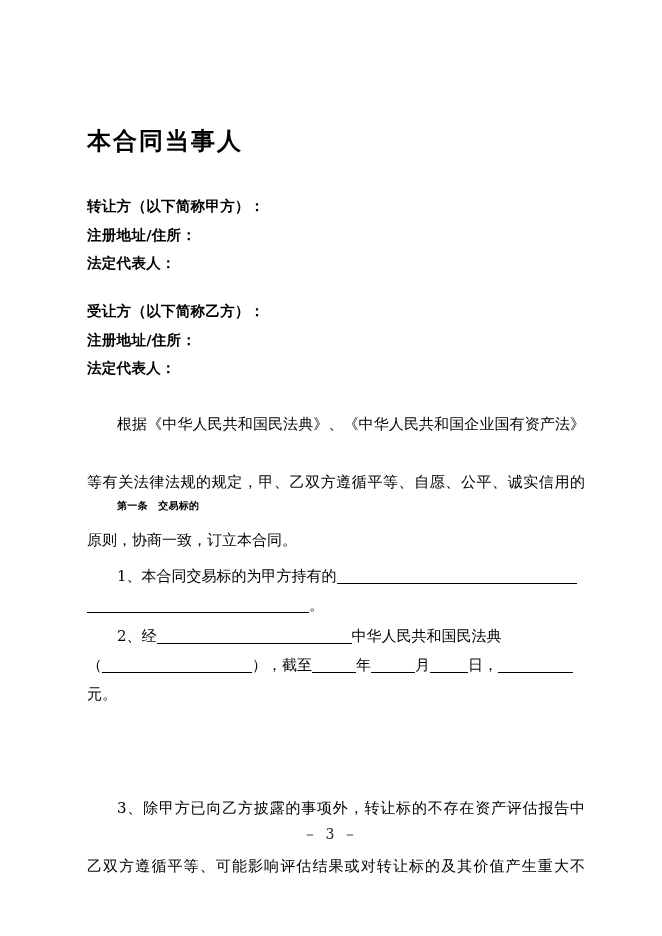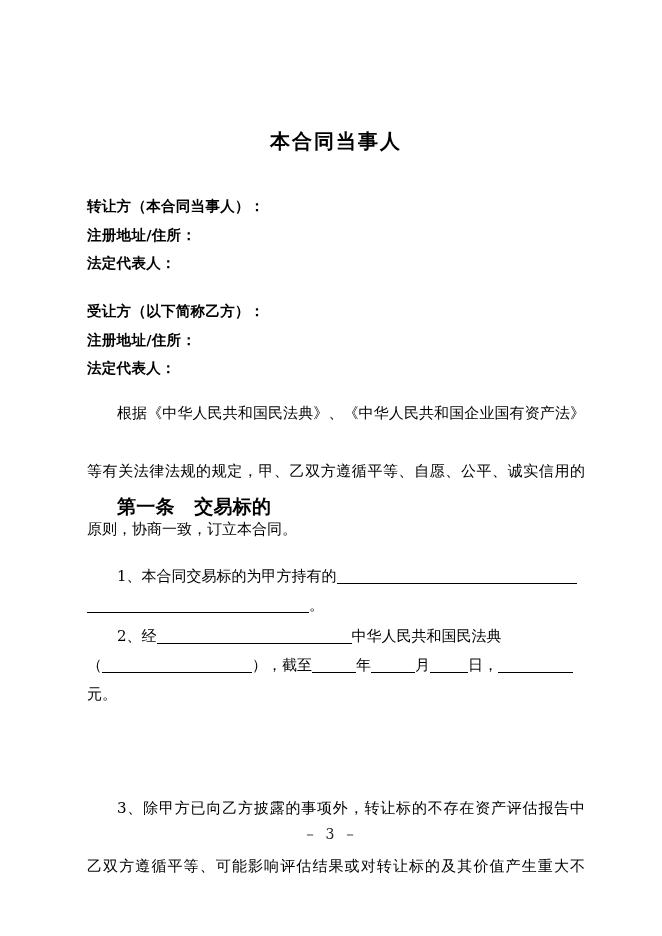--- a/index.html
+++ b/index.html
@@ -27,24 +27,23 @@
 
   
   .content {
     position: absolute;
     left: 87px;
     top: 0;
     width: 498px;
   }
 
   .doc-title {
-    text-align: center;
     font-family: "DejaVu Serif", "Liberation Serif", serif;
     font-weight: bold;
-    font-size: 20px;
+    font-size: 24px;
     letter-spacing: 2px;
     margin: 0;
     padding: 0;
     position: absolute;
     left: 0;
     top: 124px;
     width: 498px;
     line-height: 34px;
   }
 
@@ -66,31 +65,31 @@
     position: absolute;
     left: 0;
     width: 498px;
     font-family: "DejaVu Serif", "Liberation Serif", serif;
     font-size: 15px;
     line-height: 29px;
     text-align: justify;
     text-justify: inter-character;
   }
 
-  .para-intro { top: 399px; }
+  .para-intro { top: 410px; }
   .para-intro .l1 { text-indent: 30px; }
 
   .section-head {
     position: absolute;
     left: 0;
     width: 498px;
     top: 492px;
     font-family: "DejaVu Sans", "Liberation Sans", sans-serif;
     font-weight: bold;
-    font-size: 19px;
+    font-size: 10px;
     line-height: 28px;
     text-indent: 30px;
     letter-spacing: 0.3px;
   }
 
   .clause {
     position: absolute;
     left: 0;
     width: 498px;
     font-family: "DejaVu Serif", "Liberation Serif", serif;
@@ -166,21 +165,21 @@
 </style>
 </head>
 <body>
 
 <div class="page">
   <div class="content">
 
     <h1 class="doc-title">本合同当事人</h1>
 
     <div class="party-block first">
-      <div class="party-line">转让方（本合同当事人）：</div>
+      <div class="party-line">转让方（以下简称甲方）：</div>
       <div class="party-line">注册地址/住所：</div>
       <div class="party-line">法定代表人：</div>
     </div>
 
     <div class="party-block second">
       <div class="party-line">受让方（以下简称乙方）：</div>
       <div class="party-line">注册地址/住所：</div>
       <div class="party-line">法定代表人：</div>
     </div>
 

